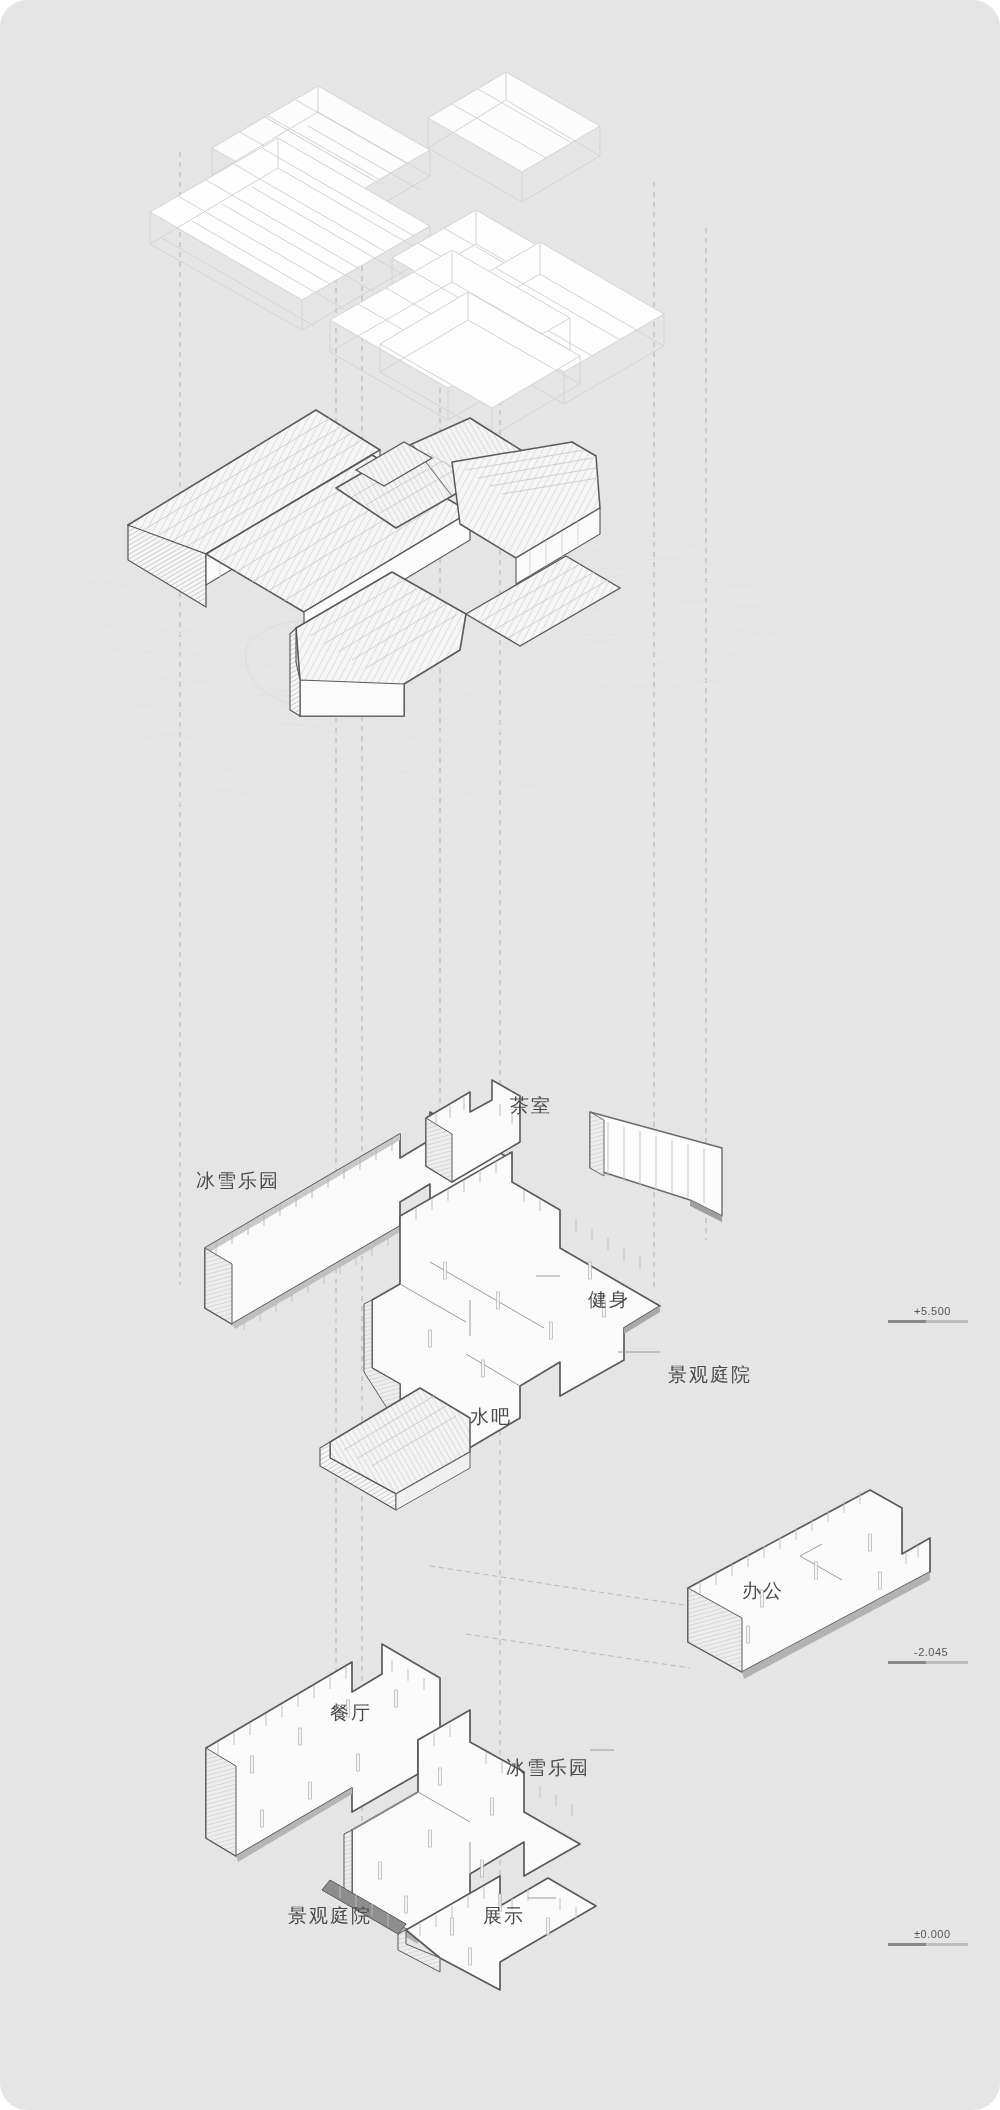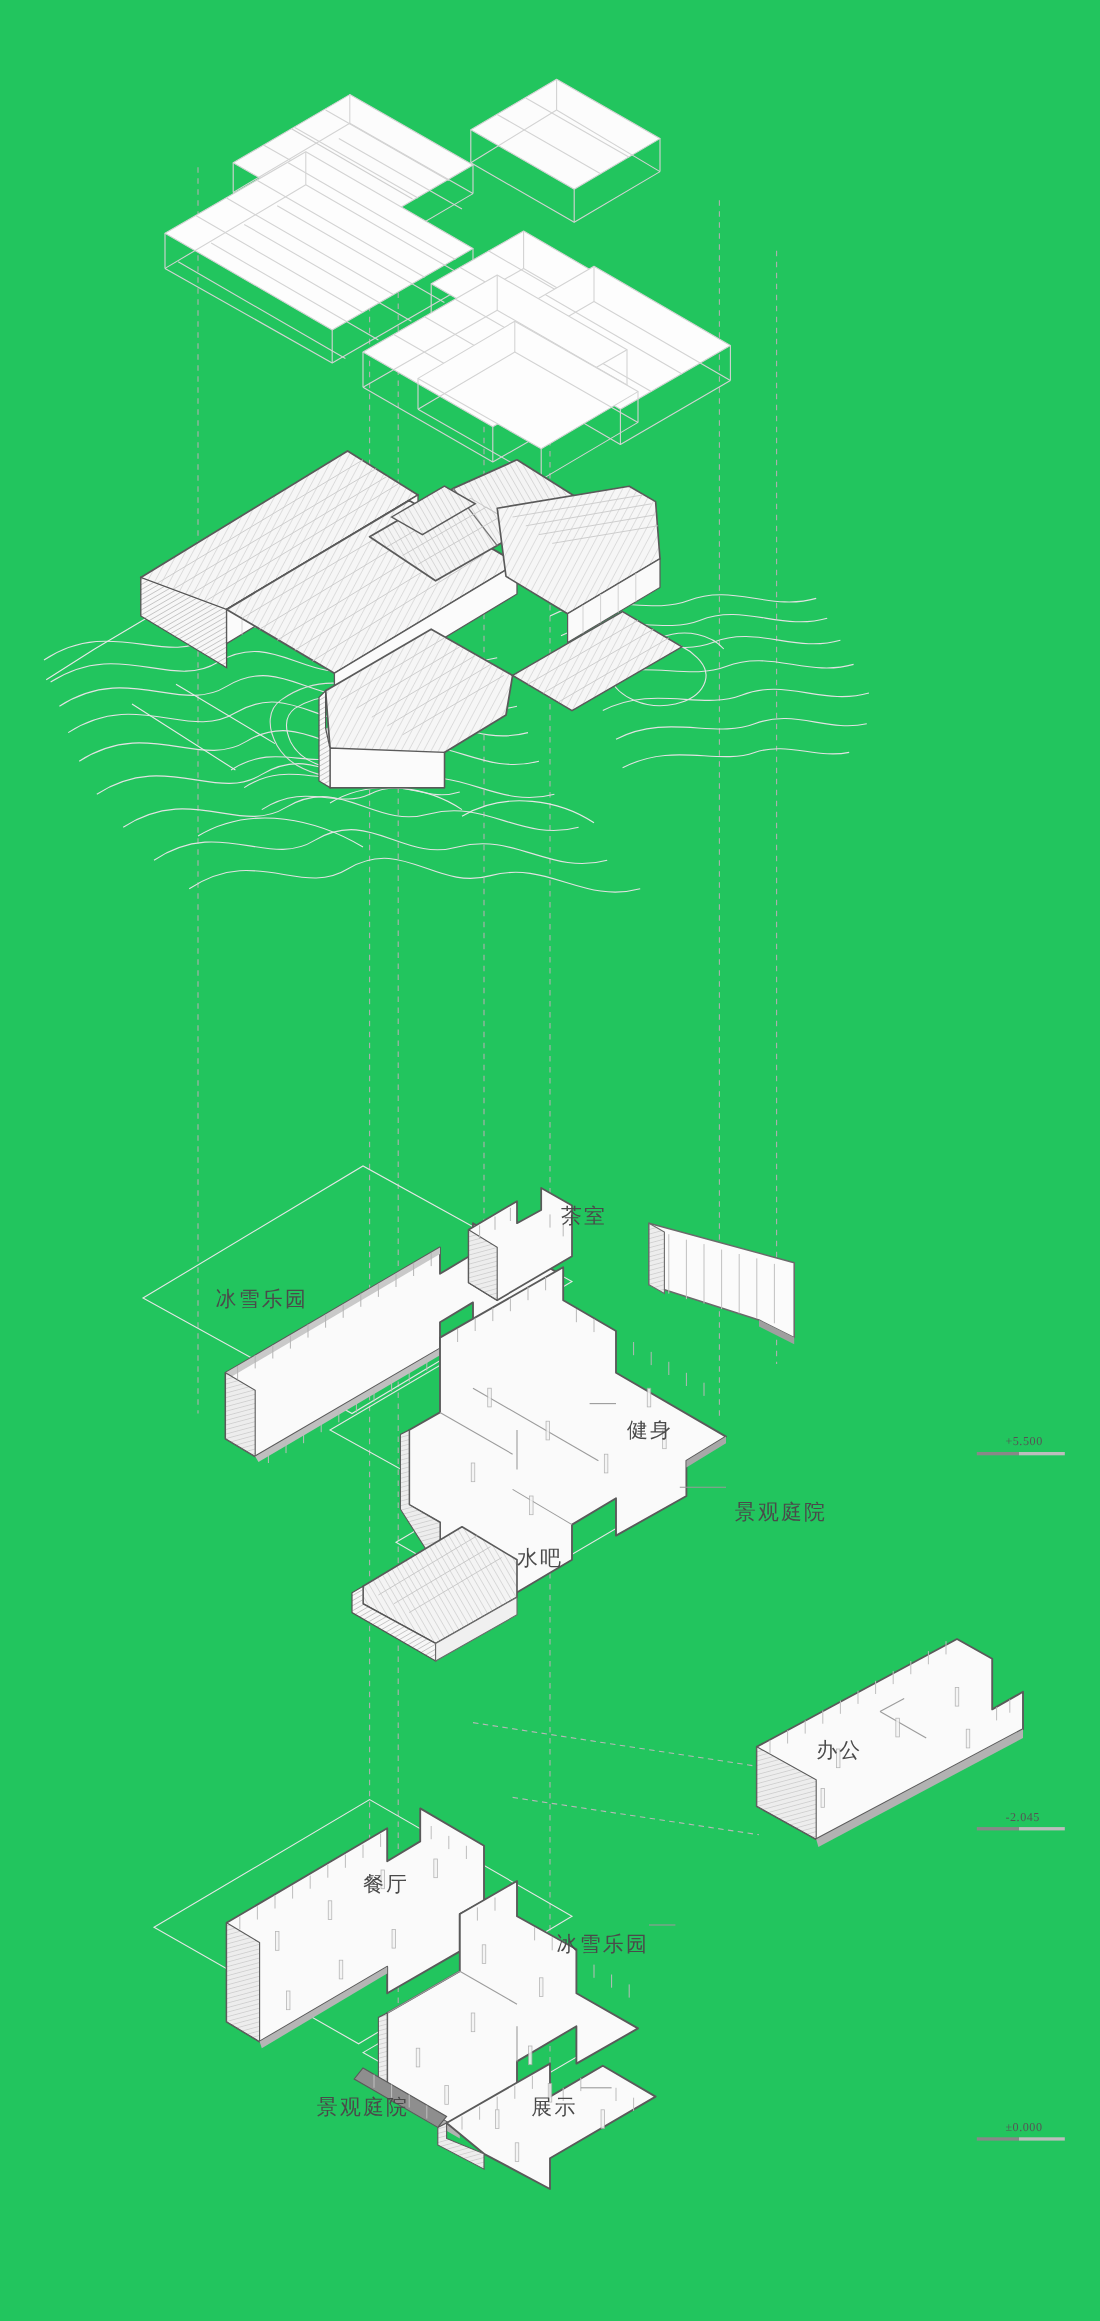--- a/index.html
+++ b/index.html
@@ -1,24 +1,24 @@
 <!DOCTYPE html>
 <html><head>
 <meta charset="utf-8">
 <style>
   html,body{margin:0;padding:0;background:#ffffff;}
   body{width:1000px;height:2110px;position:relative;overflow:hidden;
        font-family:"Liberation Sans","DejaVu Sans",sans-serif;}
-  #stage{position:absolute;left:0;top:0;width:1000px;height:2110px;background:#22c55e;}
+  #stage{position:absolute;left:0;top:0;width:1000px;height:2110px;background:#e5e5e5;border-radius:27px;}
   svg.layer{position:absolute;left:0;top:0;width:1000px;height:2110px;overflow:visible;}
   .lbl{position:absolute;color:#4a4a4a;font-size:19px;letter-spacing:2px;
        white-space:nowrap;font-family:"DejaVu Sans","Liberation Sans",sans-serif;}
   .elev{position:absolute;white-space:nowrap;}
   .elev .etxt{position:absolute;left:26px;top:-15px;font-size:11px;color:#555;
-              letter-spacing:.5px;font-family:Liberation Serif, serif;}
+              letter-spacing:.5px;font-family:Liberation Sans, sans-serif;}
   .elev .bar{position:absolute;left:0;top:0;height:3px;width:80px;
              background:linear-gradient(to right,#888 0 48%,#bdbdbd 48% 100%);}
 </style>
 </head>
 <body>
 
 <div id="stage">
 
   <svg class="layer" viewBox="0 0 1000 2110">
     <defs>
@@ -517,21 +517,21 @@
       </g>
     </g>
 
     <g stroke="#9a9a9a" stroke-width="1" fill="none">
       <path d="M536 1276 L560 1276"></path>
     </g>
   </svg>
 
   <div class="lbl" style="left:510px;top:1093px">茶室</div>
   <div class="lbl" style="left:196px;top:1168px">冰雪乐园</div>
-  <div class="lbl" style="left:570px;top:1287px">健身</div>
+  <div class="lbl" style="left:588px;top:1287px">健身</div>
   <div class="lbl" style="left:668px;top:1362px">景观庭院</div>
   <div class="lbl" style="left:470px;top:1404px">水吧</div>
   <div class="lbl" style="left:742px;top:1578px">办公</div>
   <div class="lbl" style="left:330px;top:1700px">餐厅</div>
   <div class="lbl" style="left:506px;top:1755px">冰雪乐园</div>
   <div class="lbl" style="left:288px;top:1903px">景观庭院</div>
   <div class="lbl" style="left:483px;top:1903px">展示</div>
 
   <div class="elev" style="left:888px;top:1320px">
     <div class="bar"></div>

